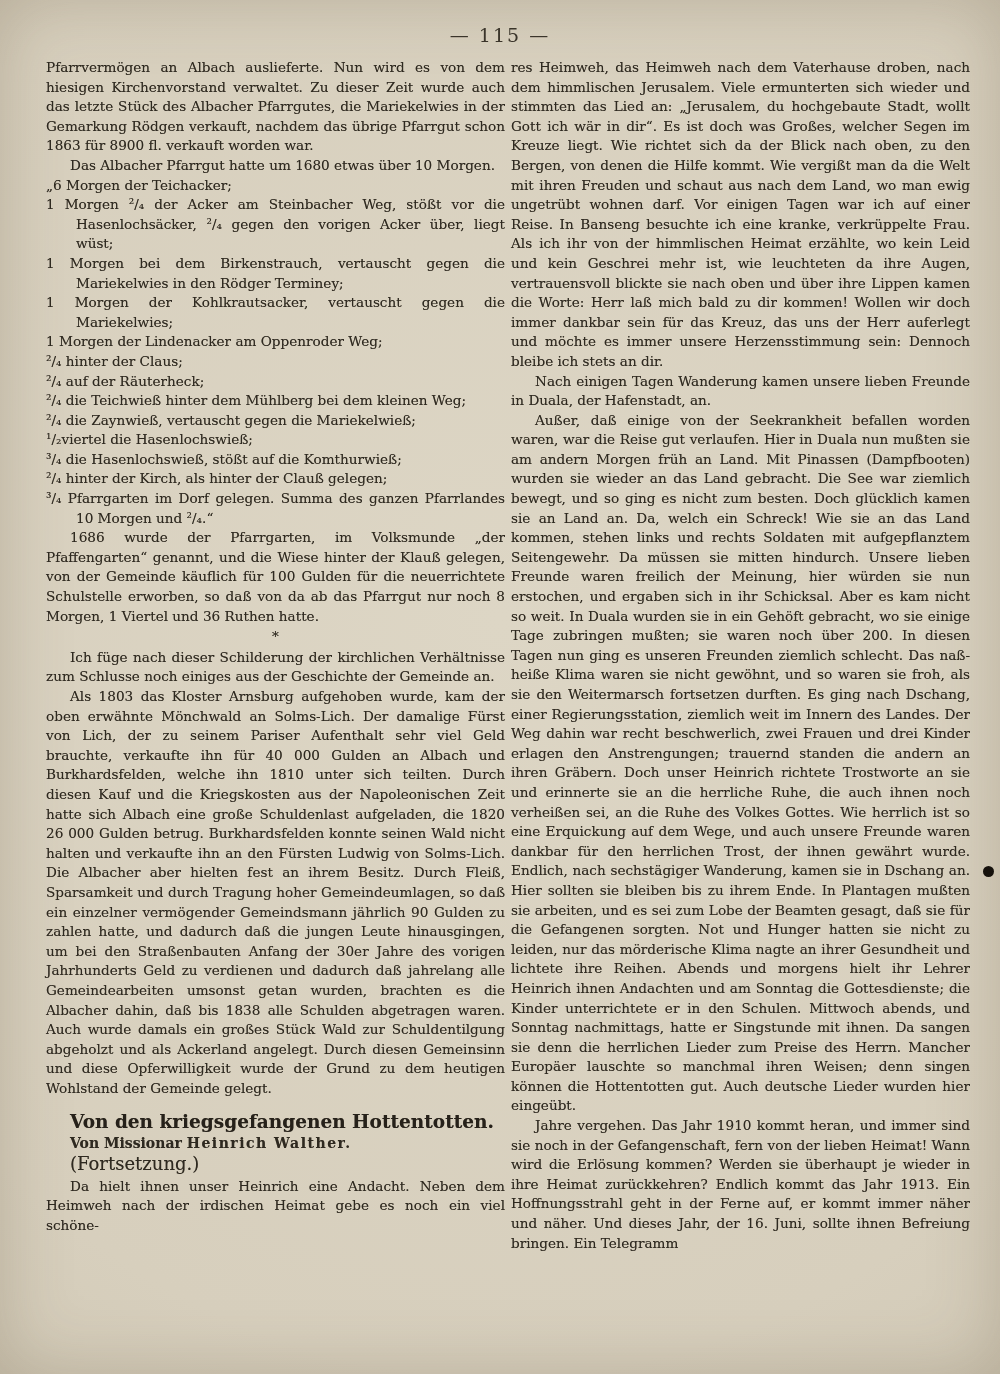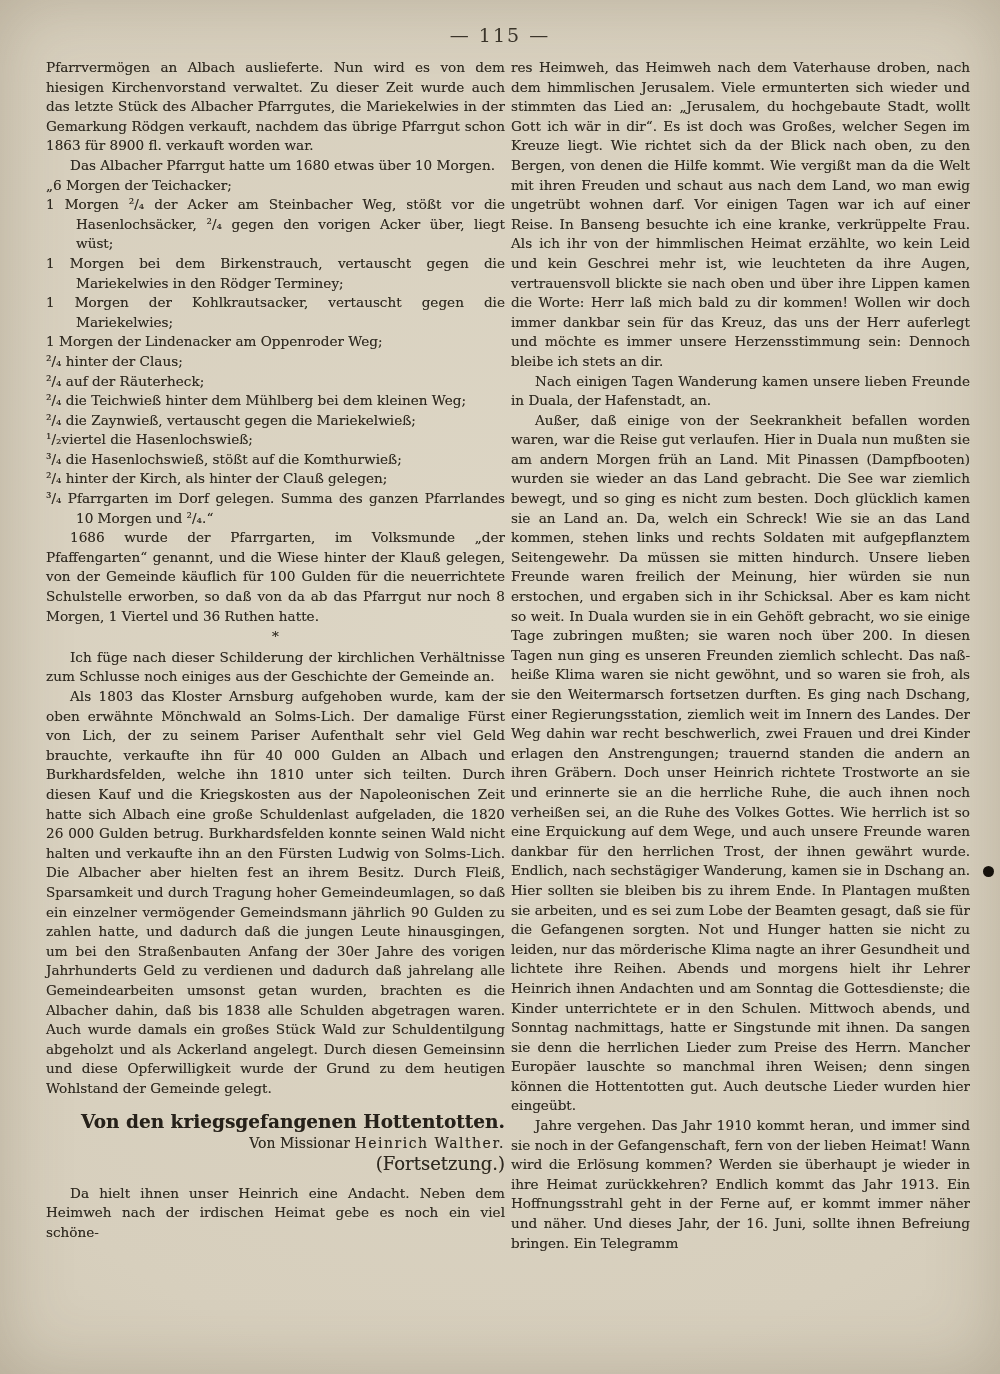--- a/index.html
+++ b/index.html
@@ -28,23 +28,23 @@
   .col {
     flex: 1; min-width: 0;
     font-size: 13.6px; line-height: 19.6px;
     text-align: justify;
     text-shadow: 0 0 0.4px rgba(45, 35, 22, 0.45);
   }
   .col p { margin: 0; text-indent: 24px; }
   .col p.no-indent { text-indent: 0; }
   .hang { padding-left: 30px; text-indent: -30px; }
   .star { text-align: center; margin: 1px 0; }
-  .article-head { margin-top: 12px; margin-bottom: 10px; text-align: right; }
+  .article-head { margin-top: 12px; margin-bottom: 3px; text-align: left; }
   .article-title { font-size: 18.5px; font-weight: bold; line-height: 24px; margin: 0; color: #26211a; }
-  .article-byline { font-size: 14px; margin: 3px 0 0; }
+  .article-byline { font-size: 14px; margin: 3px 0 0; font-weight: bold; }
   .spaced { letter-spacing: 1.5px; }
   .continuation { font-size: 18px; margin: 1px 0 3px; }
   .margin-dot {
     position: absolute; right: 6px; top: 866px;
     width: 11px; height: 11px; border-radius: 50%;
     background: #15110c;
   }
 </style>
 </head>
 <body>

